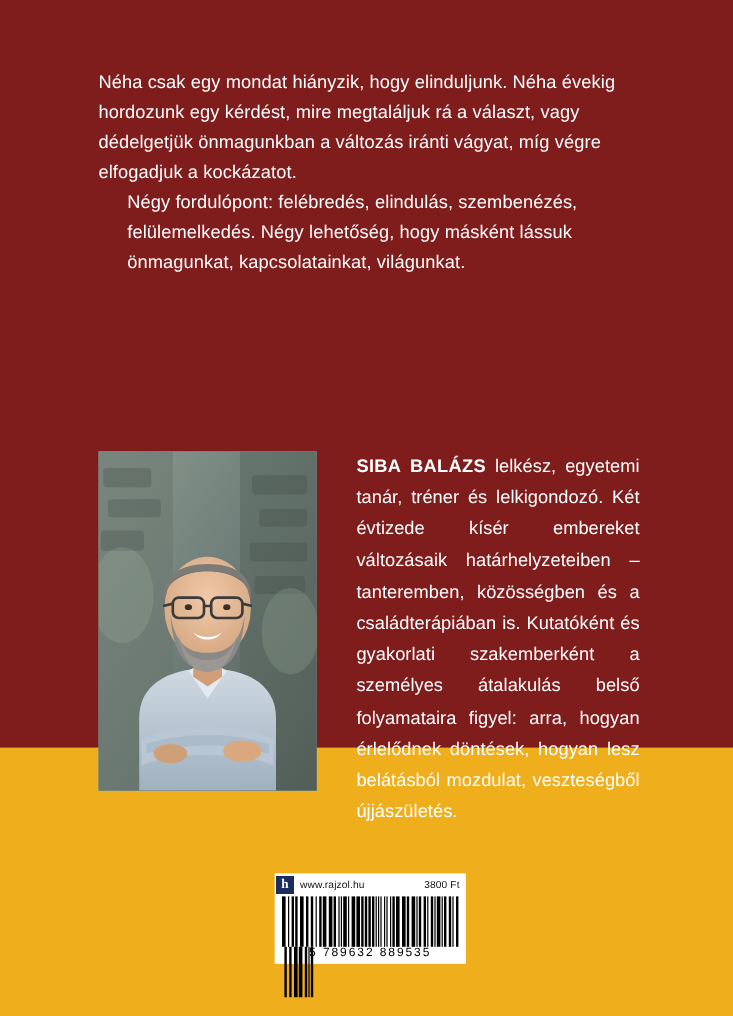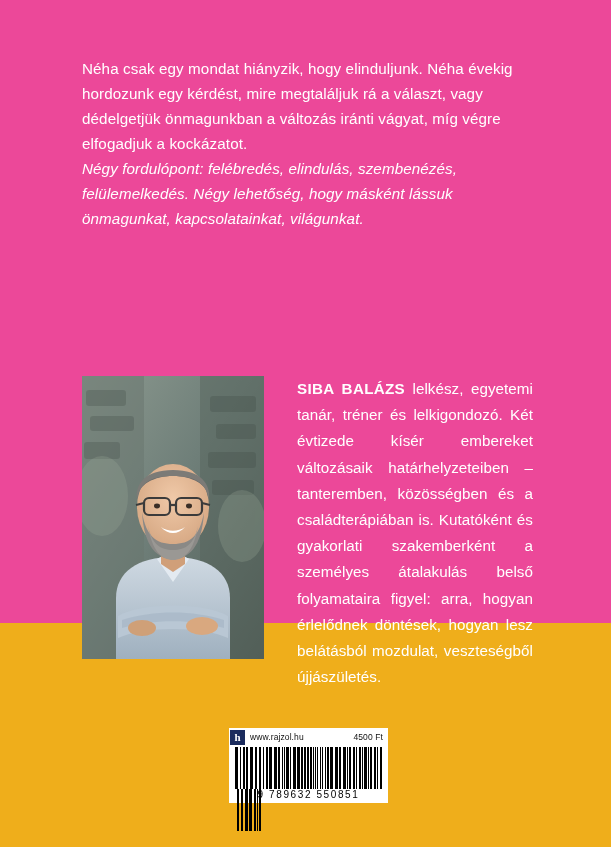--- a/index.html
+++ b/index.html
@@ -12,40 +12,40 @@
     background: #efae1b;
     font-family: "Liberation Sans", sans-serif;
     overflow: hidden;
     position: relative;
   }
   .page {
     position: absolute;
     left: 0; top: 0;
     width: 611px;
     height: 623px;
-    background: #ec4899;
+    background: #7f1d1d;
   }
   .blurb {
     position: absolute;
     left: 82px;
     top: 56px;
     width: 450px;
     color: #ffffff;
     font-size: 15.2px;
     line-height: 25px;
     letter-spacing: 0.1px;
   }
   .blurb p {
     margin: 0 0 0 0;
   }
   .blurb p.gap {
     margin-top: 25px;
   }
   .blurb p.italic {
-    font-style: italic;
+    margin-left: 24px;
   }
   .author-block {
     position: absolute;
     left: 82px;
     top: 376px;
     width: 451px;
   }
   .photo {
     position: absolute;
     left: 0;
@@ -228,19 +228,19 @@
     <div class="author-text">
       <span class="author-name">SIBA BALÁZS</span><span> lelkész, egyetemi tanár, tréner és lelkigondozó. Két évtizede kísér embereket változásaik határhelyzeteiben – tanteremben, közösségben és a családterápiában is. Kutatóként és gyakorlati szakemberként a személyes átalakulás belső folyamataira figyel: arra, hogyan érlelődnek döntések, hogyan lesz belátásból mozdulat, veszteségből újjászületés.</span>
     </div>
 
   </div>
 
   <div class="barcode-wrap">
     <div class="barcode-top">
       <div class="brandmark">h</div>
       <div class="site">www.rajzol.hu</div>
-      <div class="price">4500 Ft</div>
+      <div class="price">3800 Ft</div>
     </div>
     <div class="bars" id="bars"><span style="width:3px"></span><span style="width:2px;background:transparent"></span><span style="width:1px"></span><span style="width:2px;background:transparent"></span><span style="width:2px"></span><span style="width:1px;background:transparent"></span><span style="width:2px"></span><span style="width:2px;background:transparent"></span><span style="width:3px"></span><span style="width:2px;background:transparent"></span><span style="width:2px"></span><span style="width:2px;background:transparent"></span><span style="width:2px"></span><span style="width:2px;background:transparent"></span><span style="width:1px"></span><span style="width:2px;background:transparent"></span><span style="width:2px"></span><span style="width:1px;background:transparent"></span><span style="width:3px"></span><span style="width:2px;background:transparent"></span><span style="width:3px"></span><span style="width:1px;background:transparent"></span><span style="width:2px"></span><span style="width:2px;background:transparent"></span><span style="width:1px"></span><span style="width:1px;background:transparent"></span><span style="width:1px"></span><span style="width:1px;background:transparent"></span><span style="width:3px"></span><span style="width:1px;background:transparent"></span><span style="width:1px"></span><span style="width:2px;background:transparent"></span><span style="width:3px"></span><span style="width:1px;background:transparent"></span><span style="width:3px"></span><span style="width:1px;background:transparent"></span><span style="width:2px"></span><span style="width:1px;background:transparent"></span><span style="width:2px"></span><span style="width:1px;background:transparent"></span><span style="width:2px"></span><span style="width:1px;background:transparent"></span><span style="width:2px"></span><span style="width:1px;background:transparent"></span><span style="width:1px"></span><span style="width:1px;background:transparent"></span><span style="width:1px"></span><span style="width:1px;background:transparent"></span><span style="width:1px"></span><span style="width:2px;background:transparent"></span><span style="width:1px"></span><span style="width:1px;background:transparent"></span><span style="width:1px"></span><span style="width:2px;background:transparent"></span><span style="width:1px"></span><span style="width:1px;background:transparent"></span><span style="width:2px"></span><span style="width:1px;background:transparent"></span><span style="width:3px"></span><span style="width:2px;background:transparent"></span><span style="width:3px"></span><span style="width:1px;background:transparent"></span><span style="width:2px"></span><span style="width:2px;background:transparent"></span><span style="width:3px"></span><span style="width:1px;background:transparent"></span><span style="width:1px"></span><span style="width:1px;background:transparent"></span><span style="width:2px"></span><span style="width:2px;background:transparent"></span><span style="width:2px"></span><span style="width:1px;background:transparent"></span><span style="width:1px"></span><span style="width:2px;background:transparent"></span><span style="width:2px"></span><span style="width:1px;background:transparent"></span><span style="width:1px"></span><span style="width:1px;background:transparent"></span><span style="width:3px"></span><span style="width:1px;background:transparent"></span><span style="width:1px"></span><span style="width:1px;background:transparent"></span><span style="width:2px"></span><span style="width:2px;background:transparent"></span><span style="width:2px"></span><span style="width:1px;background:transparent"></span><span style="width:1px"></span><span style="width:2px;background:transparent"></span><span style="width:2px"></span><span style="width:2px;background:transparent"></span><span style="width:2px"></span><span style="width:2px;background:transparent"></span><span style="width:2px"></span><span style="width:2px;background:transparent"></span><span style="width:3px"></span><span style="width:1px;background:transparent"></span><span style="width:3px"></span><span style="width:2px;background:transparent"></span><span style="width:2px"></span><span style="width:1px;background:transparent"></span><span style="width:1px"></span><span style="width:1px;background:transparent"></span><span style="width:2px"></span><span style="width:2px;background:transparent"></span></div>
-    <div class="isbn">9 789632 550851</div>
+    <div class="isbn">5 789632 889535</div>
   </div>
 
 </div>
 
 </body></html>

